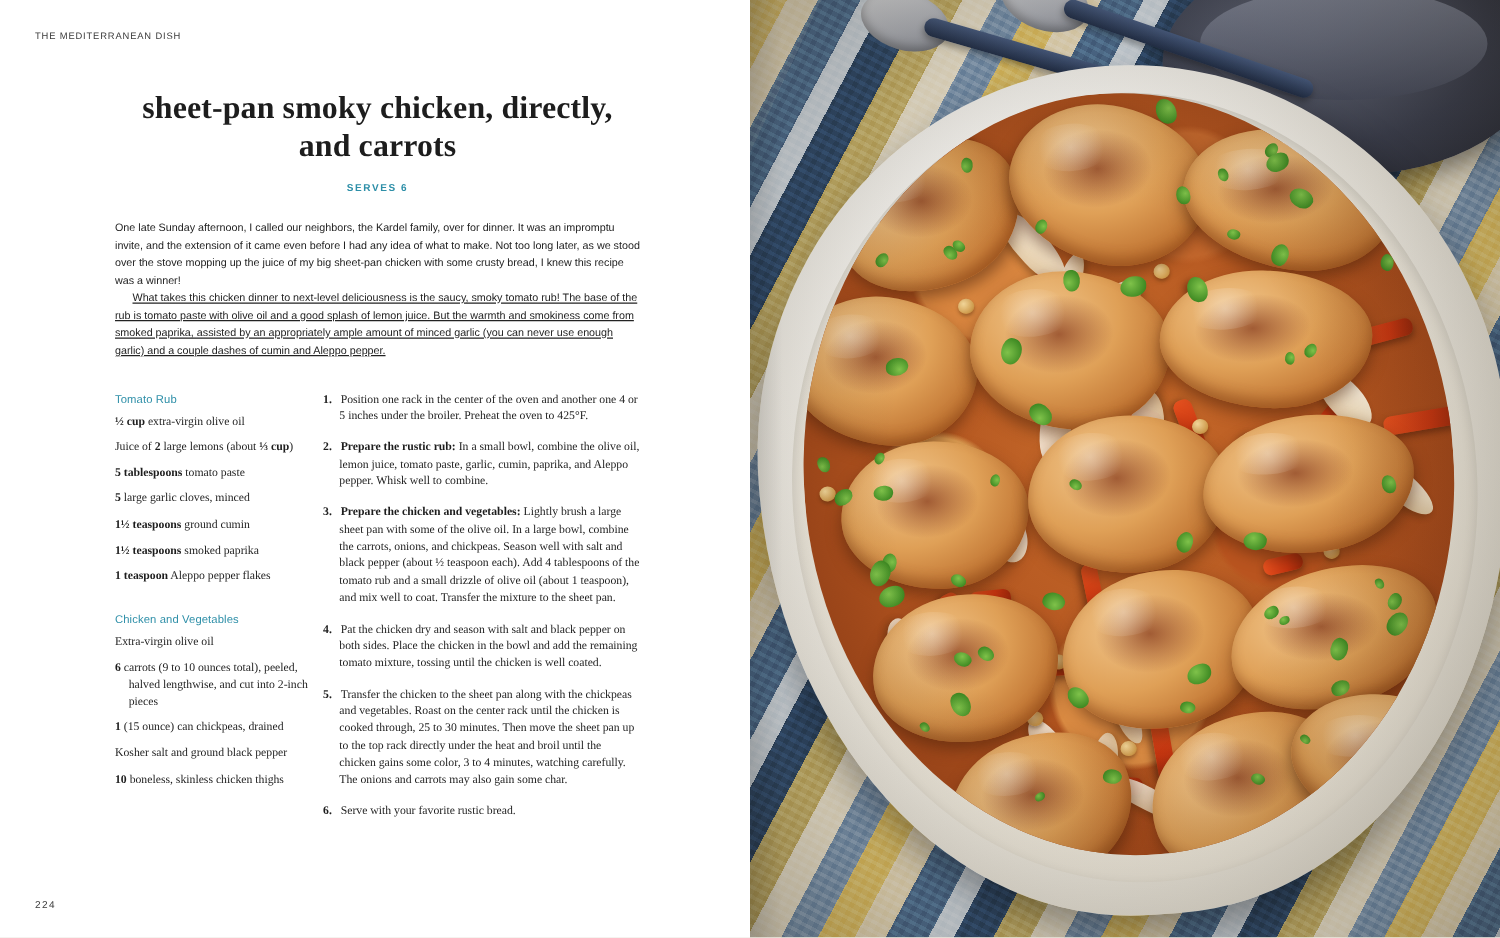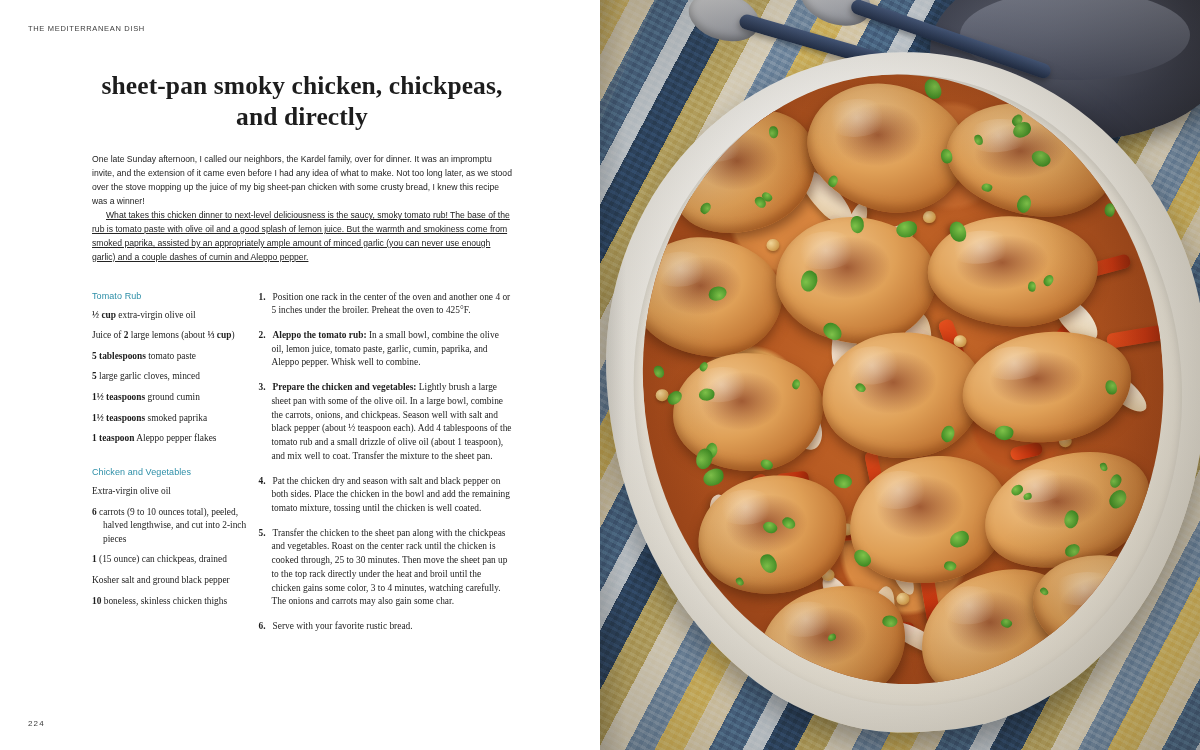--- a/index.html
+++ b/index.html
@@ -262,21 +262,22 @@
 </style>
 </head>
 <body>
 
 <div class="page">
 
   <div class="left-page">
     <div class="running-head">THE MEDITERRANEAN DISH</div>
 
     <div class="content">
-      <h1 class="title">sheet-pan smoky chicken, chickpeas, and directly</h1>
+      <h1 class="title">sheet-pan smoky chicken, directly, and carrots</h1>
+      <div class="serves">SERVES 6</div>
 
       <div class="headnote">
         <p>One late Sunday afternoon, I called our neighbors, the Kardel family, over for dinner. It was an impromptu invite, and the extension of it came even before I had any idea of what to make. Not too long later, as we stood over the stove mopping up the juice of my big sheet-pan chicken with some crusty bread, I knew this recipe was a winner!</p>
         <p>What takes this chicken dinner to next-level deliciousness is the saucy, smoky tomato rub! The base of the rub is tomato paste with olive oil and a good splash of lemon juice. But the warmth and smokiness come from smoked paprika, assisted by an appropriately ample amount of minced garlic (you can never use enough garlic) and a couple dashes of cumin and Aleppo pepper.</p>
       </div>
 
       <div class="columns">
 
         <div class="col-ingredients">
           <div class="sub-head">Tomato Rub</div>
@@ -327,21 +328,21 @@
         </div>
 
         <div class="col-method">
           <div class="steps">
             <div class="step">
               <span class="num">1.</span>
               <span>&nbsp;&nbsp;</span><span class="lead"></span><span>Position one rack in the center of the oven and another one 4 or 5 inches under the broiler. Preheat the oven to 425°F.</span>
             </div>
             <div class="step">
               <span class="num">2.</span>
-              <span>&nbsp;&nbsp;</span><span class="lead">Aleppo the tomato rub:</span><span> In a small bowl, combine the olive oil, lemon juice, tomato paste, garlic, cumin, paprika, and Aleppo pepper. Whisk well to combine.</span>
+              <span>&nbsp;&nbsp;</span><span class="lead">Prepare the rustic rub:</span><span> In a small bowl, combine the olive oil, lemon juice, tomato paste, garlic, cumin, paprika, and Aleppo pepper. Whisk well to combine.</span>
             </div>
             <div class="step">
               <span class="num">3.</span>
               <span>&nbsp;&nbsp;</span><span class="lead">Prepare the chicken and vegetables:</span><span> Lightly brush a large sheet pan with some of the olive oil. In a large bowl, combine the carrots, onions, and chickpeas. Season well with salt and black pepper (about ½ teaspoon each). Add 4 tablespoons of the tomato rub and a small drizzle of olive oil (about 1 teaspoon), and mix well to coat. Transfer the mixture to the sheet pan.</span>
             </div>
             <div class="step">
               <span class="num">4.</span>
               <span>&nbsp;&nbsp;</span><span class="lead"></span><span>Pat the chicken dry and season with salt and black pepper on both sides. Place the chicken in the bowl and add the remaining tomato mixture, tossing until the chicken is well coated.</span>
             </div>
             <div class="step">

